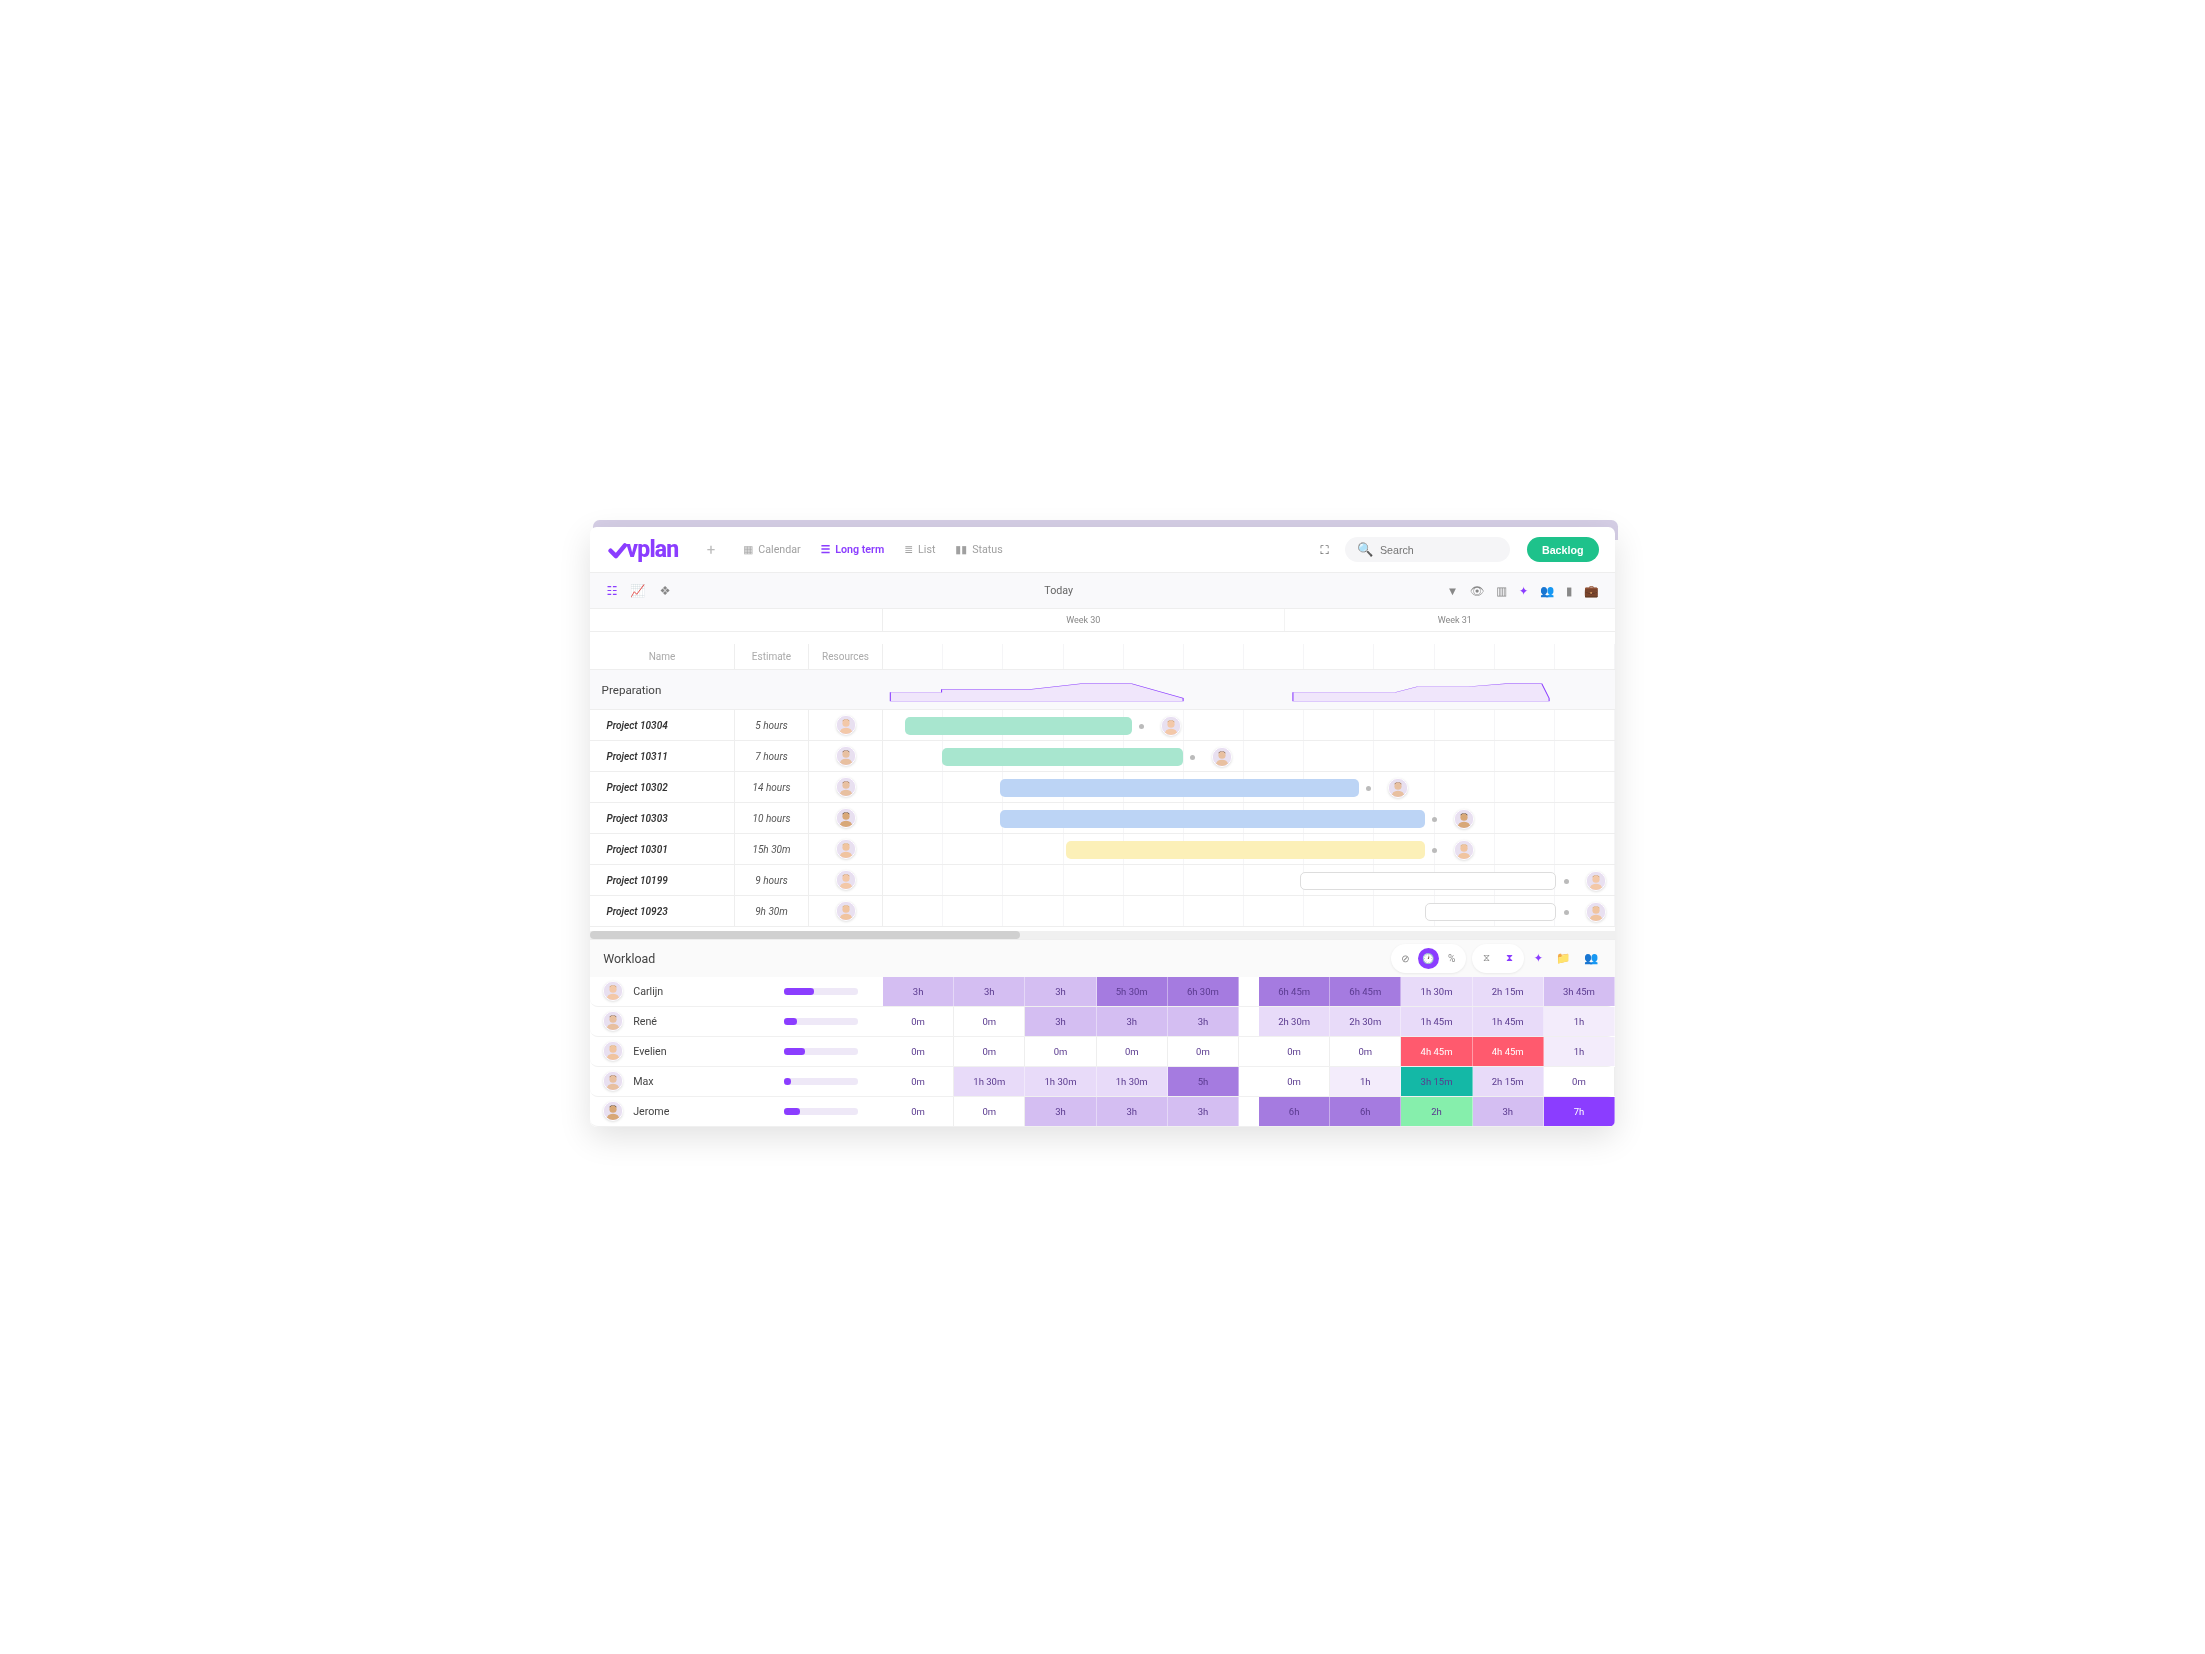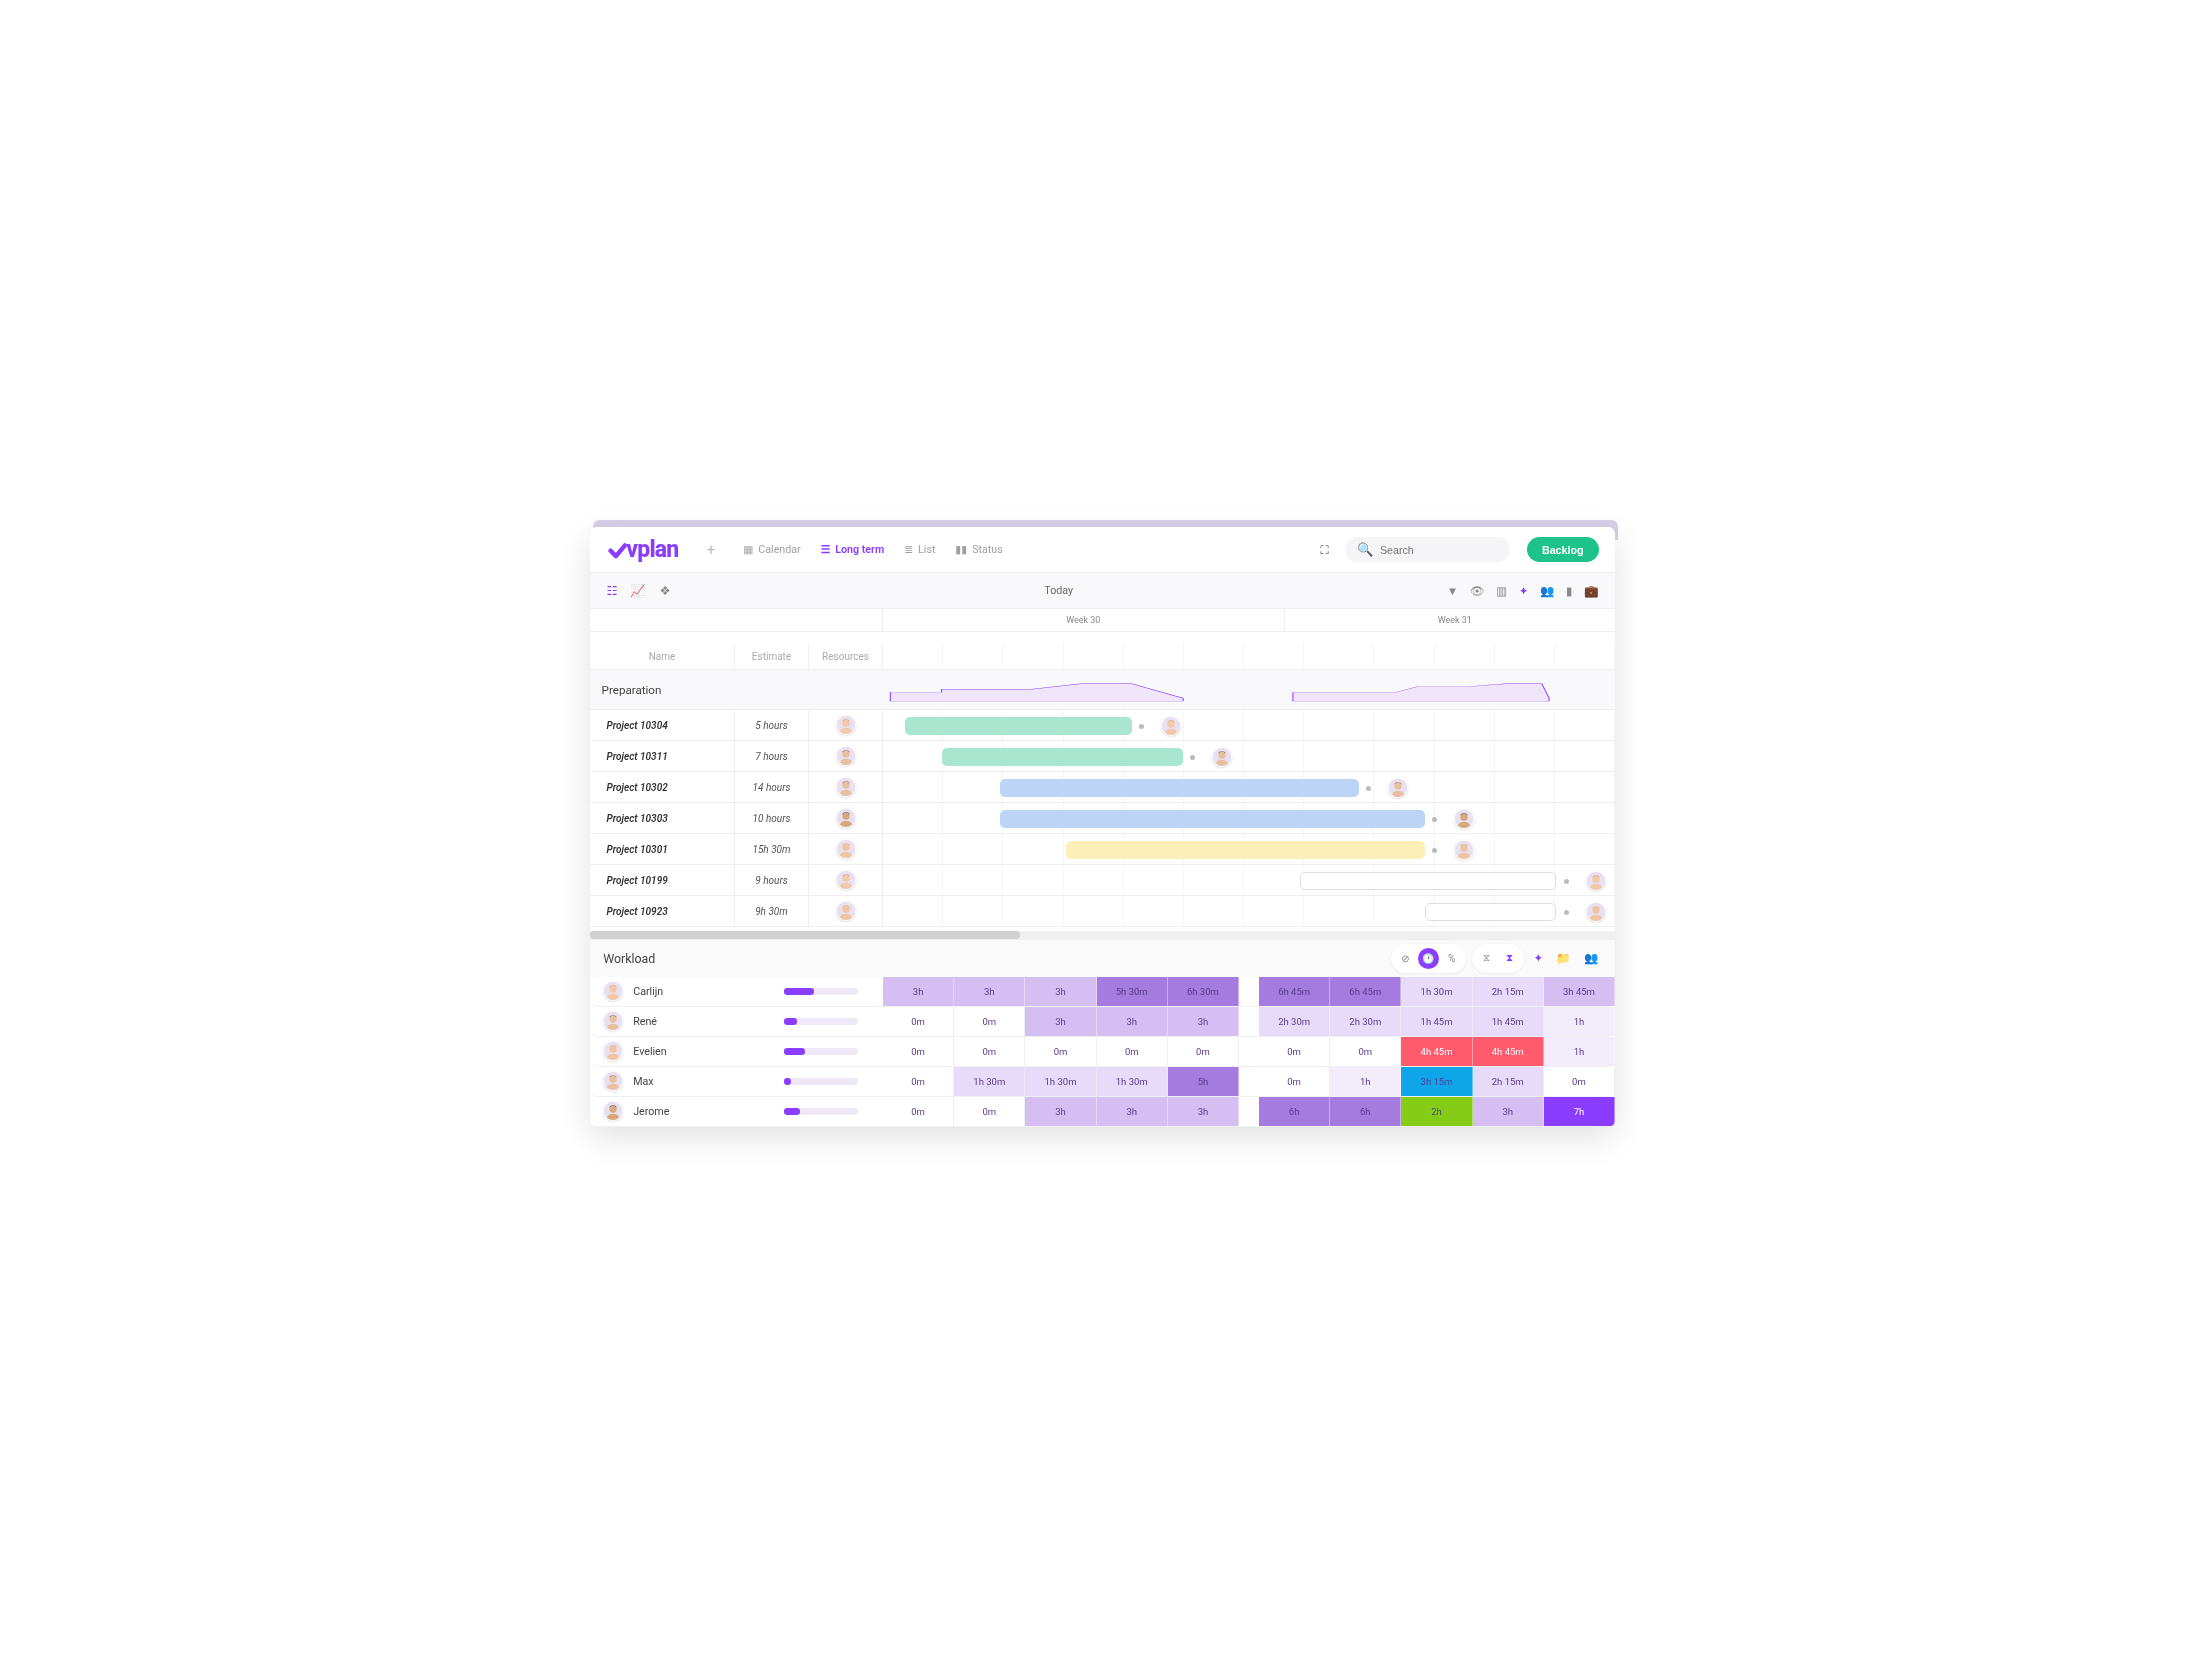--- a/index.html
+++ b/index.html
@@ -605,21 +605,21 @@
     <div class="wl-cells">
             <div class="wl-cell" style="background:#fff;color:#5a3a8f;border-right:0.8px solid #eee;">0m</div>
             <div class="wl-cell" style="background:#e8dbf9;color:#5a3a8f;border-right:0.8px solid rgba(255,255,255,0.4);">1h 30m</div>
             <div class="wl-cell" style="background:#e8dbf9;color:#5a3a8f;border-right:0.8px solid rgba(255,255,255,0.4);">1h 30m</div>
             <div class="wl-cell" style="background:#e8dbf9;color:#5a3a8f;border-right:0.8px solid rgba(255,255,255,0.4);">1h 30m</div>
             <div class="wl-cell" style="background:#a57be0;color:#5a3a8f;border-right:0.8px solid rgba(255,255,255,0.4);">5h</div>
             <div class="wl-cell gap"></div>
             <div class="wl-cell gap"></div>
             <div class="wl-cell" style="background:#fff;color:#5a3a8f;border-right:0.8px solid #eee;">0m</div>
             <div class="wl-cell" style="background:#f3ecfb;color:#5a3a8f;border-right:0.8px solid rgba(255,255,255,0.4);">1h</div>
-            <div class="wl-cell" style="background:#0ea5e9;color:#5a3a8f;border-right:0.8px solid rgba(255,255,255,0.4);">3h 15m</div>
+            <div class="wl-cell" style="background:#14b8a6;color:#5a3a8f;border-right:0.8px solid rgba(255,255,255,0.4);">3h 15m</div>
             <div class="wl-cell" style="background:#e8dbf9;color:#5a3a8f;border-right:0.8px solid rgba(255,255,255,0.4);">2h 15m</div>
             <div class="wl-cell" style="background:#fff;color:#5a3a8f;border-right:0.8px solid #eee;">0m</div>
           </div>
         </div>
         <div class="wl-row">
     <div class="wl-person">
       <div class="avatar">
               <svg viewBox="0 0 40 40">
                 <circle cx="20" cy="20" r="20" fill="#e8e0f0"></circle>
                 <circle cx="20" cy="16" r="8" fill="#d8a878"></circle>
@@ -635,21 +635,21 @@
     <div class="wl-cells">
             <div class="wl-cell" style="background:#fff;color:#5a3a8f;border-right:0.8px solid #eee;">0m</div>
             <div class="wl-cell" style="background:#fff;color:#5a3a8f;border-right:0.8px solid #eee;">0m</div>
             <div class="wl-cell" style="background:#d4bef2;color:#5a3a8f;border-right:0.8px solid rgba(255,255,255,0.4);">3h</div>
             <div class="wl-cell" style="background:#d4bef2;color:#5a3a8f;border-right:0.8px solid rgba(255,255,255,0.4);">3h</div>
             <div class="wl-cell" style="background:#d4bef2;color:#5a3a8f;border-right:0.8px solid rgba(255,255,255,0.4);">3h</div>
             <div class="wl-cell gap"></div>
             <div class="wl-cell gap"></div>
             <div class="wl-cell" style="background:#a57be0;color:#5a3a8f;border-right:0.8px solid rgba(255,255,255,0.4);">6h</div>
             <div class="wl-cell" style="background:#a57be0;color:#5a3a8f;border-right:0.8px solid rgba(255,255,255,0.4);">6h</div>
-            <div class="wl-cell" style="background:#84cc16;color:#5a3a8f;border-right:0.8px solid rgba(255,255,255,0.4);">2h</div>
+            <div class="wl-cell" style="background:#86efac;color:#5a3a8f;border-right:0.8px solid rgba(255,255,255,0.4);">2h</div>
             <div class="wl-cell" style="background:#d4bef2;color:#5a3a8f;border-right:0.8px solid rgba(255,255,255,0.4);">3h</div>
             <div class="wl-cell" style="background:#8b3dff;color:#fff;border-right:0.8px solid rgba(255,255,255,0.4);">7h</div>
           </div>
         </div>
       </div>
 
   </div>
 </div>
 
 

